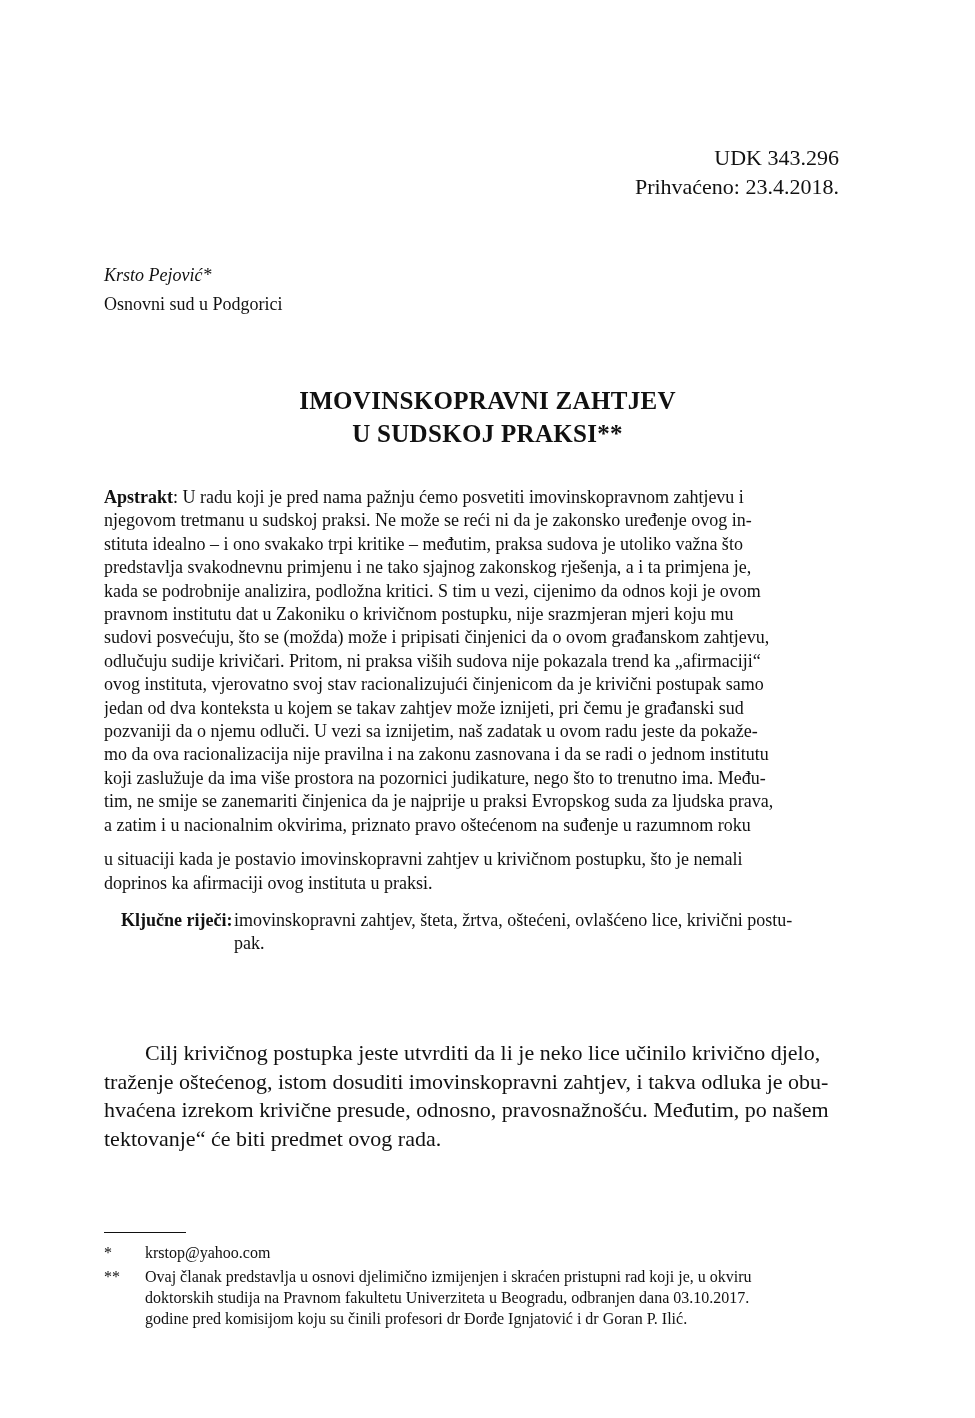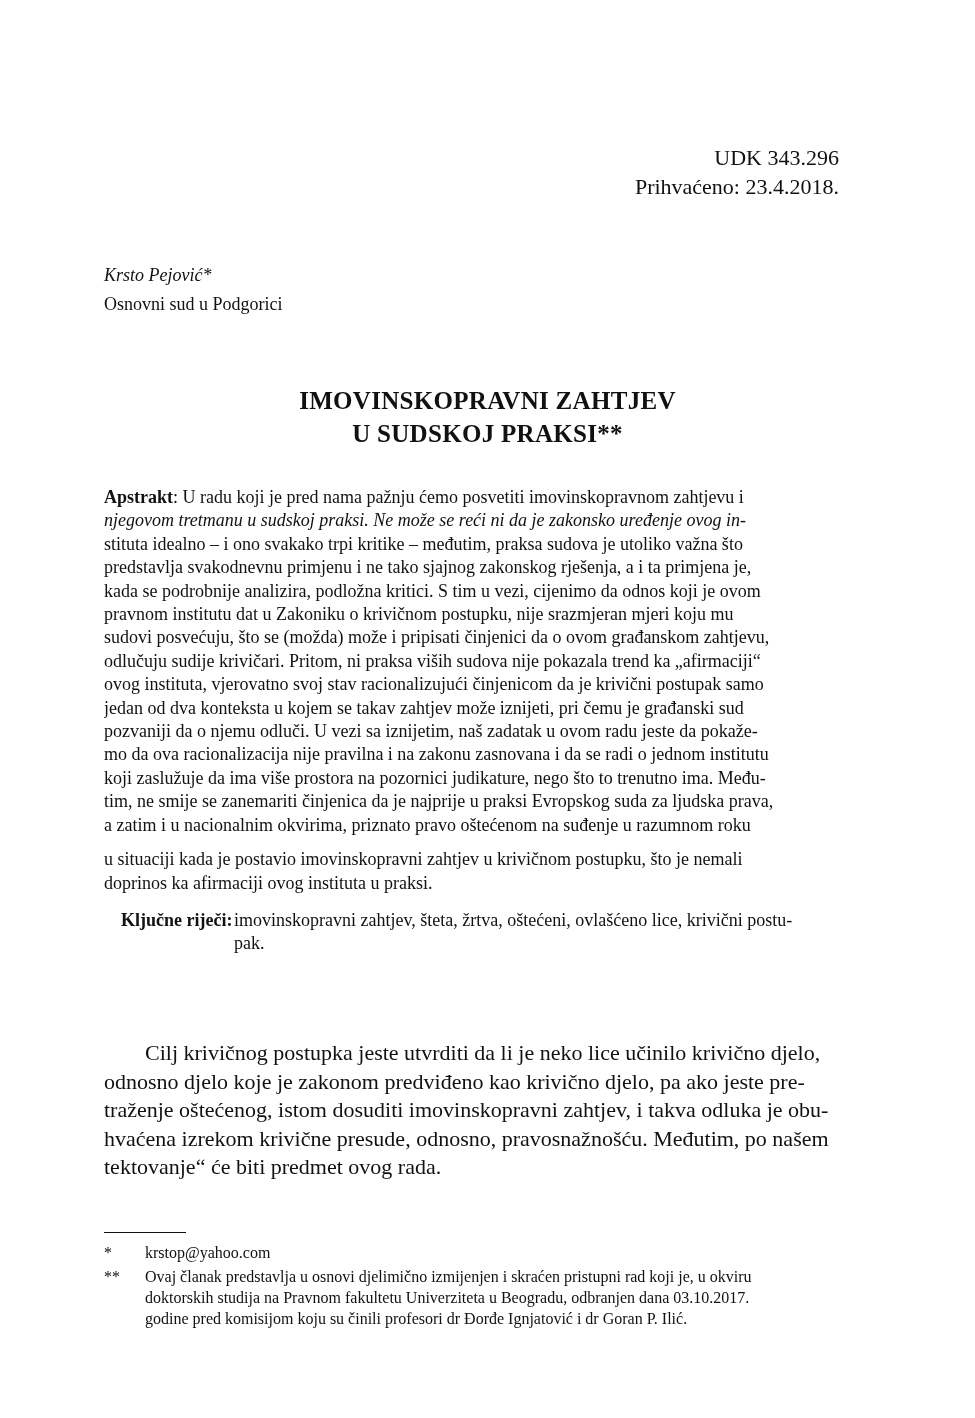--- a/index.html
+++ b/index.html
@@ -148,21 +148,21 @@
     <div>Osnovni sud u Podgorici</div>
   </div>
 
   <div class="title">
     <div>IMOVINSKOPRAVNI ZAHTJEV</div>
     <div>U SUDSKOJ PRAKSI**</div>
   </div>
 
   <div class="abstract">
     <span class="line" style="white-space: nowrap; word-spacing: 0px; text-align: left; text-align-last: left;"><span class="abstract-label">Apstrakt</span><span>: U radu koji je pred nama pažnju ćemo posvetiti imovinskopravnom zahtjevu i</span></span>
-    <span class="line" style="white-space: nowrap; word-spacing: 0px; text-align: left; text-align-last: left; font-style: italic;">njegovom tretmanu u sudskoj praksi. Ne može se reći ni da je zakonsko uređenje ovog in-</span>
+    <span class="line" style="white-space: nowrap; word-spacing: 0px; text-align: left; text-align-last: left;">njegovom tretmanu u sudskoj praksi. Ne može se reći ni da je zakonsko uređenje ovog in-</span>
     <span class="line" style="white-space: nowrap; word-spacing: 0px; text-align: left; text-align-last: left;">stituta idealno – i ono svakako trpi kritike – međutim, praksa sudova je utoliko važna što</span>
     <span class="line" style="white-space: nowrap; word-spacing: 0px; text-align: left; text-align-last: left;">predstavlja svakodnevnu primjenu i ne tako sjajnog zakonskog rješenja, a i ta primjena je,</span>
     <span class="line" style="white-space: nowrap; word-spacing: 0px; text-align: left; text-align-last: left;">kada se podrobnije analizira, podložna kritici. S tim u vezi, cijenimo da odnos koji je ovom</span>
     <span class="line" style="white-space: nowrap; word-spacing: 0px; text-align: left; text-align-last: left;">pravnom institutu dat u Zakoniku o krivičnom postupku, nije srazmjeran mjeri koju mu</span>
     <span class="line" style="white-space: nowrap; word-spacing: 0px; text-align: left; text-align-last: left;">sudovi posvećuju, što se (možda) može i pripisati činjenici da o ovom građanskom zahtjevu,</span>
     <span class="line" style="white-space: nowrap; word-spacing: 0px; text-align: left; text-align-last: left;">odlučuju sudije krivičari. Pritom, ni praksa viših sudova nije pokazala trend ka „afirmaciji“</span>
     <span class="line" style="white-space: nowrap; word-spacing: 0px; text-align: left; text-align-last: left;">ovog instituta, vjerovatno svoj stav racionalizujući činjenicom da je krivični postupak samo</span>
     <span class="line" style="white-space: nowrap; word-spacing: 0px; text-align: left; text-align-last: left;">jedan od dva konteksta u kojem se takav zahtjev može iznijeti, pri čemu je građanski sud</span>
     <span class="line" style="white-space: nowrap; word-spacing: 0px; text-align: left; text-align-last: left;">pozvaniji da o njemu odluči. U vezi sa iznijetim, naš zadatak u ovom radu jeste da pokaže-</span>
     <span class="line" style="white-space: nowrap; word-spacing: 0px; text-align: left; text-align-last: left;">mo da ova racionalizacija nije pravilna i na zakonu zasnovana i da se radi o jednom institutu</span>
@@ -176,21 +176,20 @@
   <div class="keywords">
     <span class="kw-label">Ključne riječi:</span>
     <div class="kw-text">
       <span class="line" style="white-space: nowrap; word-spacing: 0px; text-align: left; text-align-last: left;">imovinskopravni zahtjev, šteta, žrtva, oštećeni, ovlašćeno lice, krivični postu-</span>
       <span class="line last">pak.</span>
     </div>
   </div>
 
   <div class="body-text">
     <span class="line indent" style="white-space: nowrap; word-spacing: 0px; text-align: left; text-align-last: left;">Cilj krivičnog postupka jeste utvrditi da li je neko lice učinilo krivično djelo,</span>
-    <span class="line" style="white-space: nowrap; word-spacing: 0px; text-align: left; text-align-last: left;">odnosno djelo koje je zakonom predviđeno kao krivično djelo, pa ako jeste pre-</span>
     <span class="line" style="white-space: nowrap; word-spacing: 0px; text-align: left; text-align-last: left;">traženje oštećenog, istom dosuditi imovinskopravni zahtjev, i takva odluka je obu-</span>
     <span class="line" style="white-space: nowrap; word-spacing: 0px; text-align: left; text-align-last: left;">hvaćena izrekom krivične presude, odnosno, pravosnažnošću. Međutim, po našem</span>
     <span class="line last">tektovanje“ će biti predmet ovog rada.</span>
   </div>
 
   <div class="footnote-rule"></div>
 
   <div class="footnotes">
     <div class="fn">
       <span class="fn-mark">*</span>

